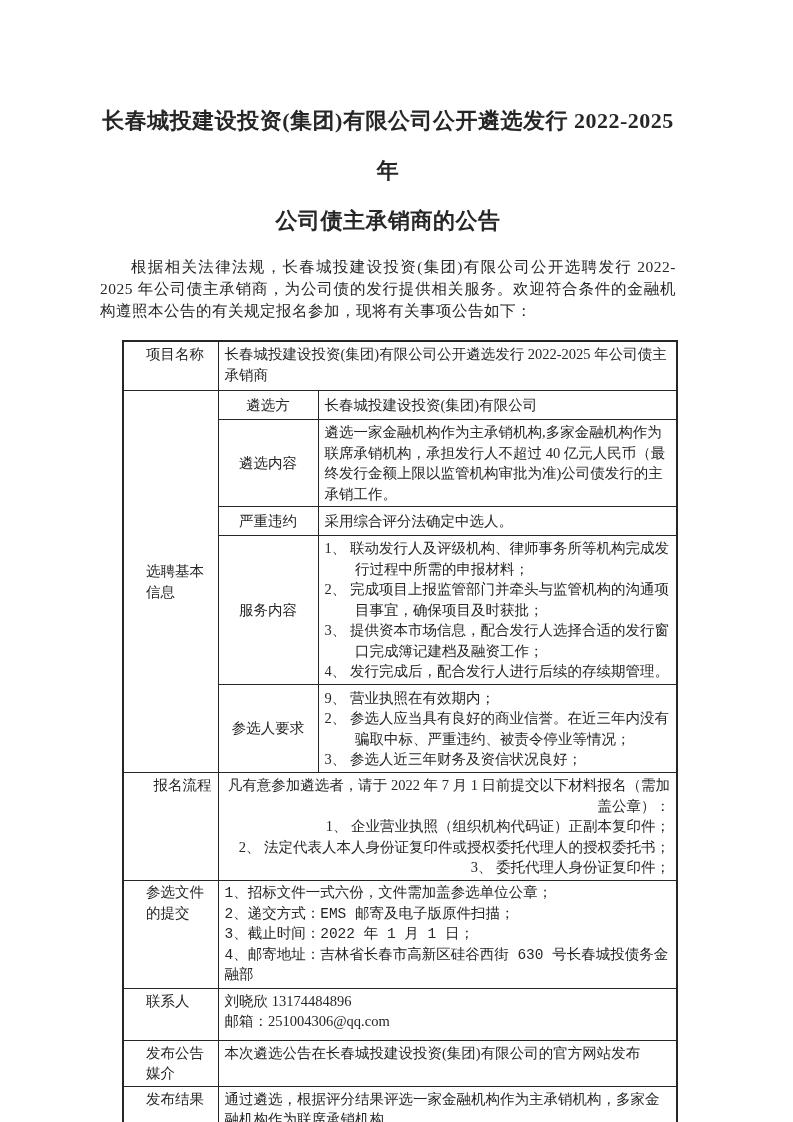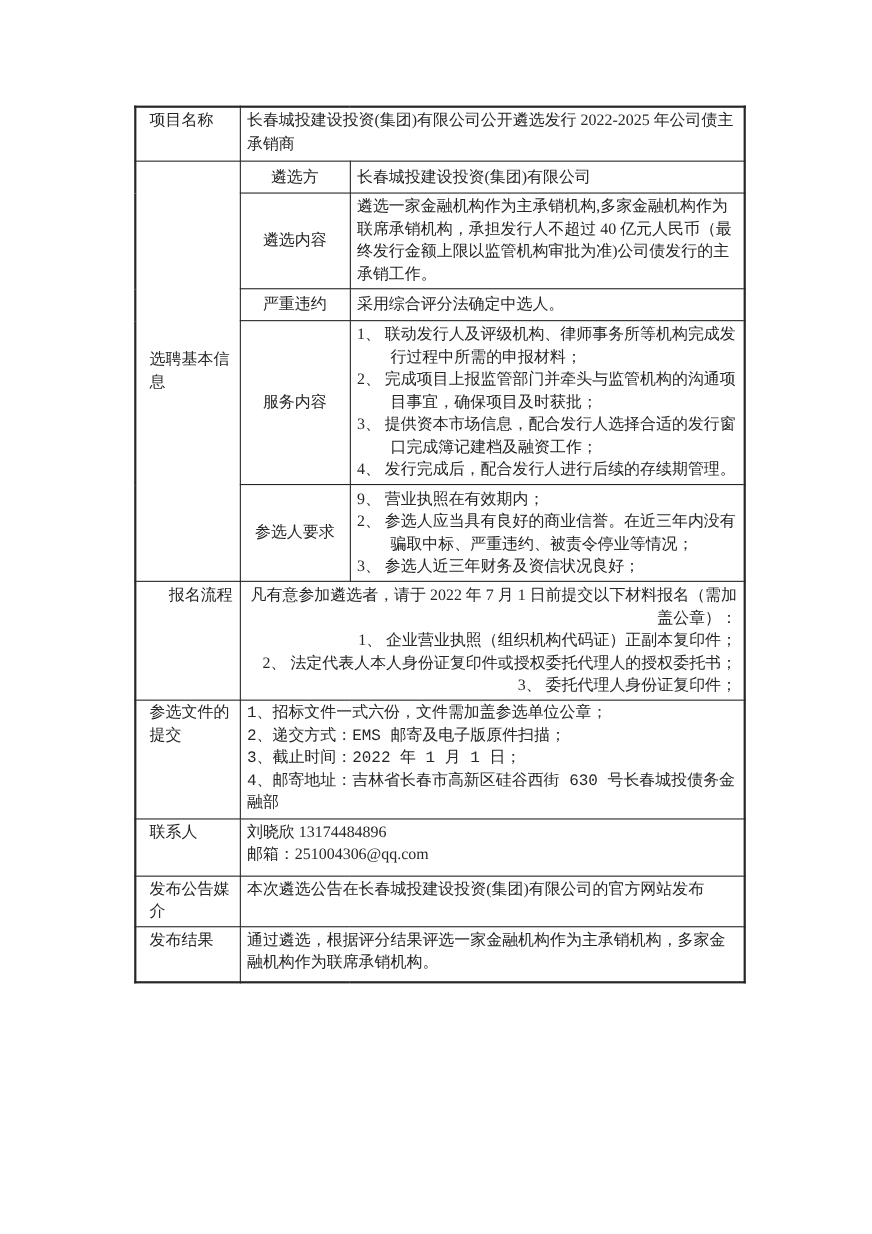--- a/index.html
+++ b/index.html
@@ -19,21 +19,21 @@
     text-indent:2em;margin:8px 0 18px 0;letter-spacing:.5px;
   }
   table.main{
     border-collapse:collapse;table-layout:fixed;
     width:554px;margin-left:22px;
     font-size:14.5px;line-height:20.5px;
   }
   table.main,table.main td{border:1px solid #262626;}
   table.main{border-width:2px;}
   td{padding:2px 6px;vertical-align:top;word-break:break-all;}
-  td.lbl{padding-left:12px;}
+  td.lbl{padding-left:22px;}
   td.sublbl{text-align:center;vertical-align:middle;padding:2px 2px;}
   td.vmid{vertical-align:middle;}
   .hang{padding-left:2.1em;text-indent:-2.1em;}
   .r1 td{height:44px;}
   .r2 td{height:24px;}
   .r3 td{height:80px;}
   .r4 td{height:24px;}
   .r5 td{height:144px;}
   .r6 td{height:83px;}
   .r7 td{height:103px;text-align:right;}
@@ -41,21 +41,26 @@
   .r9 td{height:47px;}
   .r10 td{height:23px;}
   .r11 td{height:45px;}
 </style>
 </head>
 <body>
 
 <div class="page">
   <div class="content">
 
+    <h1 class="doc-title">
+      <span>长春城投建设投资(集团)有限公司公开遴选发行 2022-2025 年</span><br>
+      <span>公司债主承销商的公告</span>
+    </h1>
 
+    <p class="intro">根据相关法律法规，长春城投建设投资(集团)有限公司公开选聘发行 2022-2025 年公司债主承销商，为公司债的发行提供相关服务。欢迎符合条件的金融机构遵照本公告的有关规定报名参加，现将有关事项公告如下：</p>
 
     <table class="main">
       <colgroup>
         <col style="width:95px">
         <col style="width:100px">
         <col style="width:359px">
       </colgroup>
 
       <tbody>
           <tr class="r1">

